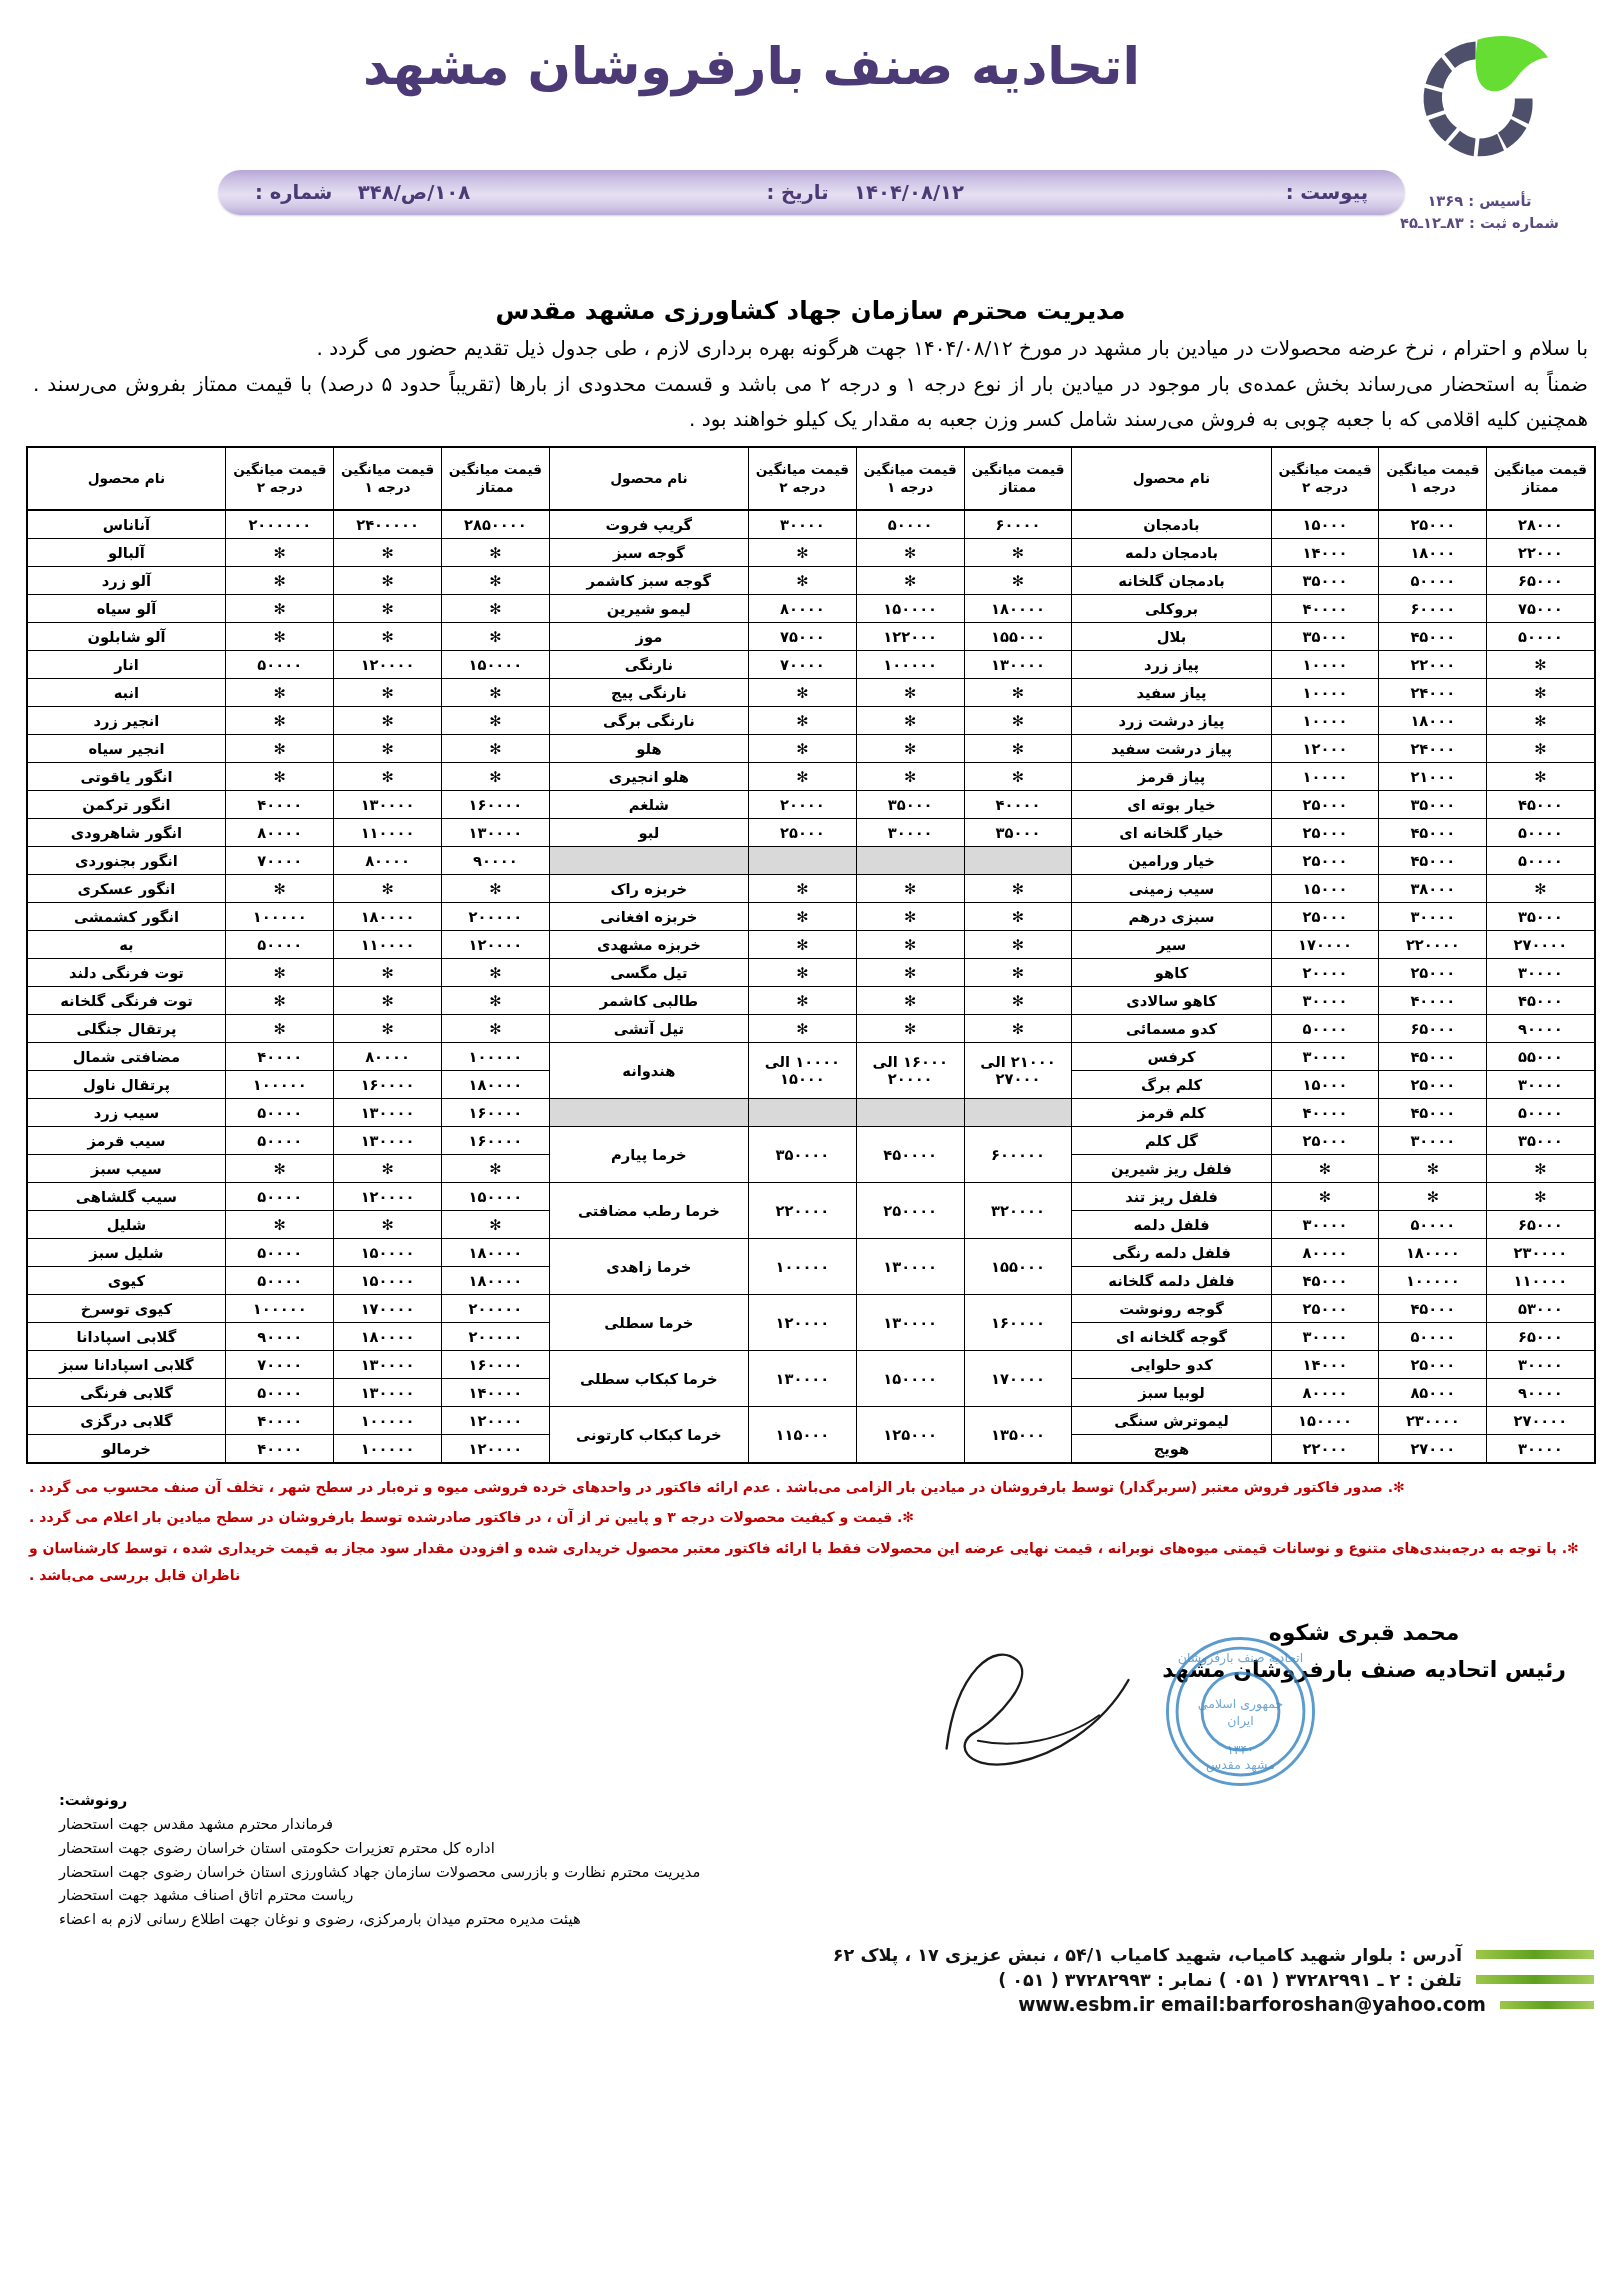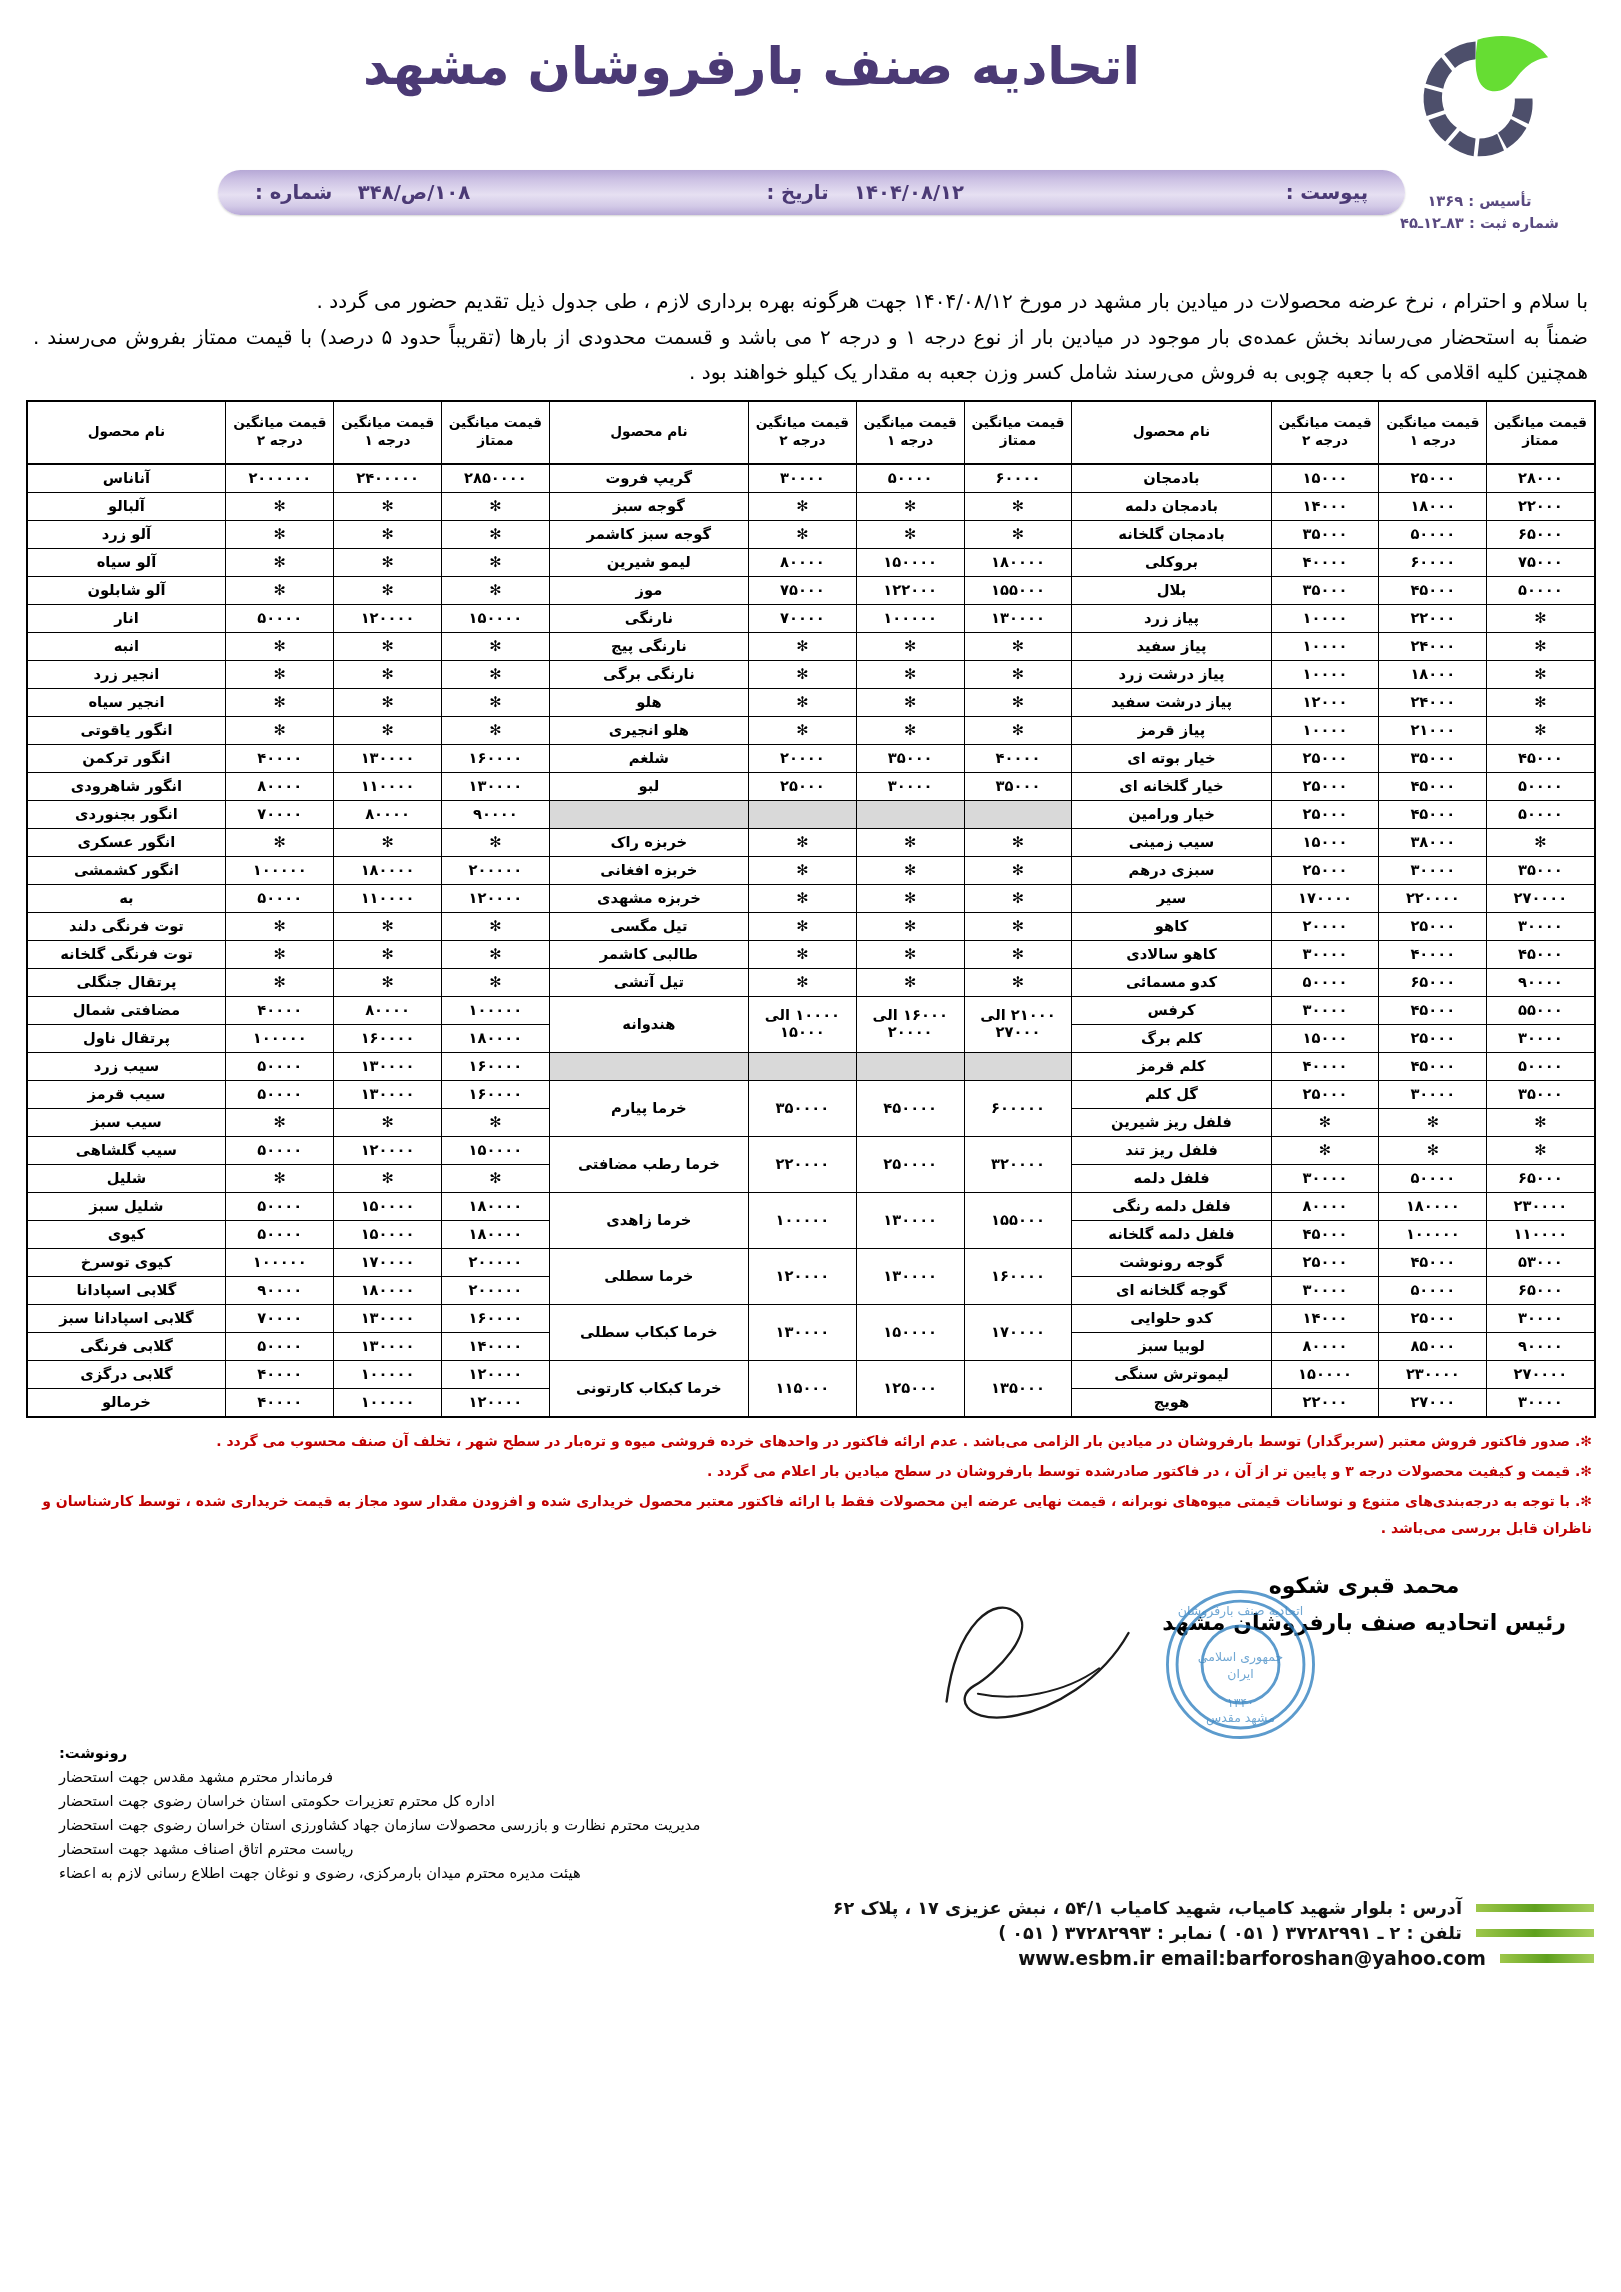--- a/index.html
+++ b/index.html
@@ -76,21 +76,21 @@
   .grp-sep{border-right:2.5px solid #000;}
   .blank{background:#d9d9d9;}
   .star{font-size:12.7px;}
   .rng{font-size:13.7px;line-height:1.25;}
   col.c-price{width:8.55%;}
   col.c-name{width:15.8%;}
 
   
   .notes{
     color:#c00000;font-size:14px;font-weight:bold;
-    padding:9.8px 29px 0 29px;line-height:1.95;text-align:right;
+    padding:9.8px 29px 0 29px;line-height:1.95;text-align:left;
   }
   .notes div{margin-bottom:2.9px;}
 
   
   .sig-area{position:relative;height:196px;}
   .sig-block{
     position:absolute;top:21.6px;right:55px;text-align:center;
     font-size:22px;font-weight:bold;line-height:1.7;
   }
   .stamp{
@@ -159,20 +159,21 @@
         <span class="info-val">۱۴۰۴/۰۸/۱۲</span>
         <span>تاریخ :</span>
       </div>
       <div class="info-cell">
         <span class="info-val">۱۰۸/ص/۳۴۸</span>
         <span>شماره :</span>
       </div>
     </div>
   </div>
 
+  <div class="addressee">مدیریت محترم سازمان جهاد کشاورزی مشهد مقدس</div>
   <div class="intro">
     <p>با سلام و احترام ، نرخ عرضه محصولات در میادین بار مشهد در مورخ ۱۴۰۴/۰۸/۱۲ جهت هرگونه بهره برداری لازم ، طی جدول ذیل تقدیم حضور می گردد .</p>
     <p>ضمناً به استحضار می‌رساند بخش عمده‌ی بار موجود در میادین بار از نوع درجه ۱ و درجه ۲ می باشد و قسمت محدودی از بارها  (تقریباً حدود ۵ درصد) با قیمت ممتاز بفروش می‌رسند . همچنین کلیه اقلامی که با جعبه چوبی به فروش می‌رسند شامل کسر وزن جعبه به مقدار یک کیلو خواهند بود .</p>
   </div>
 
   <div class="tbl-wrap">
     <table class="price">
       <colgroup>
         <col class="c-price">
           <col class="c-price">

